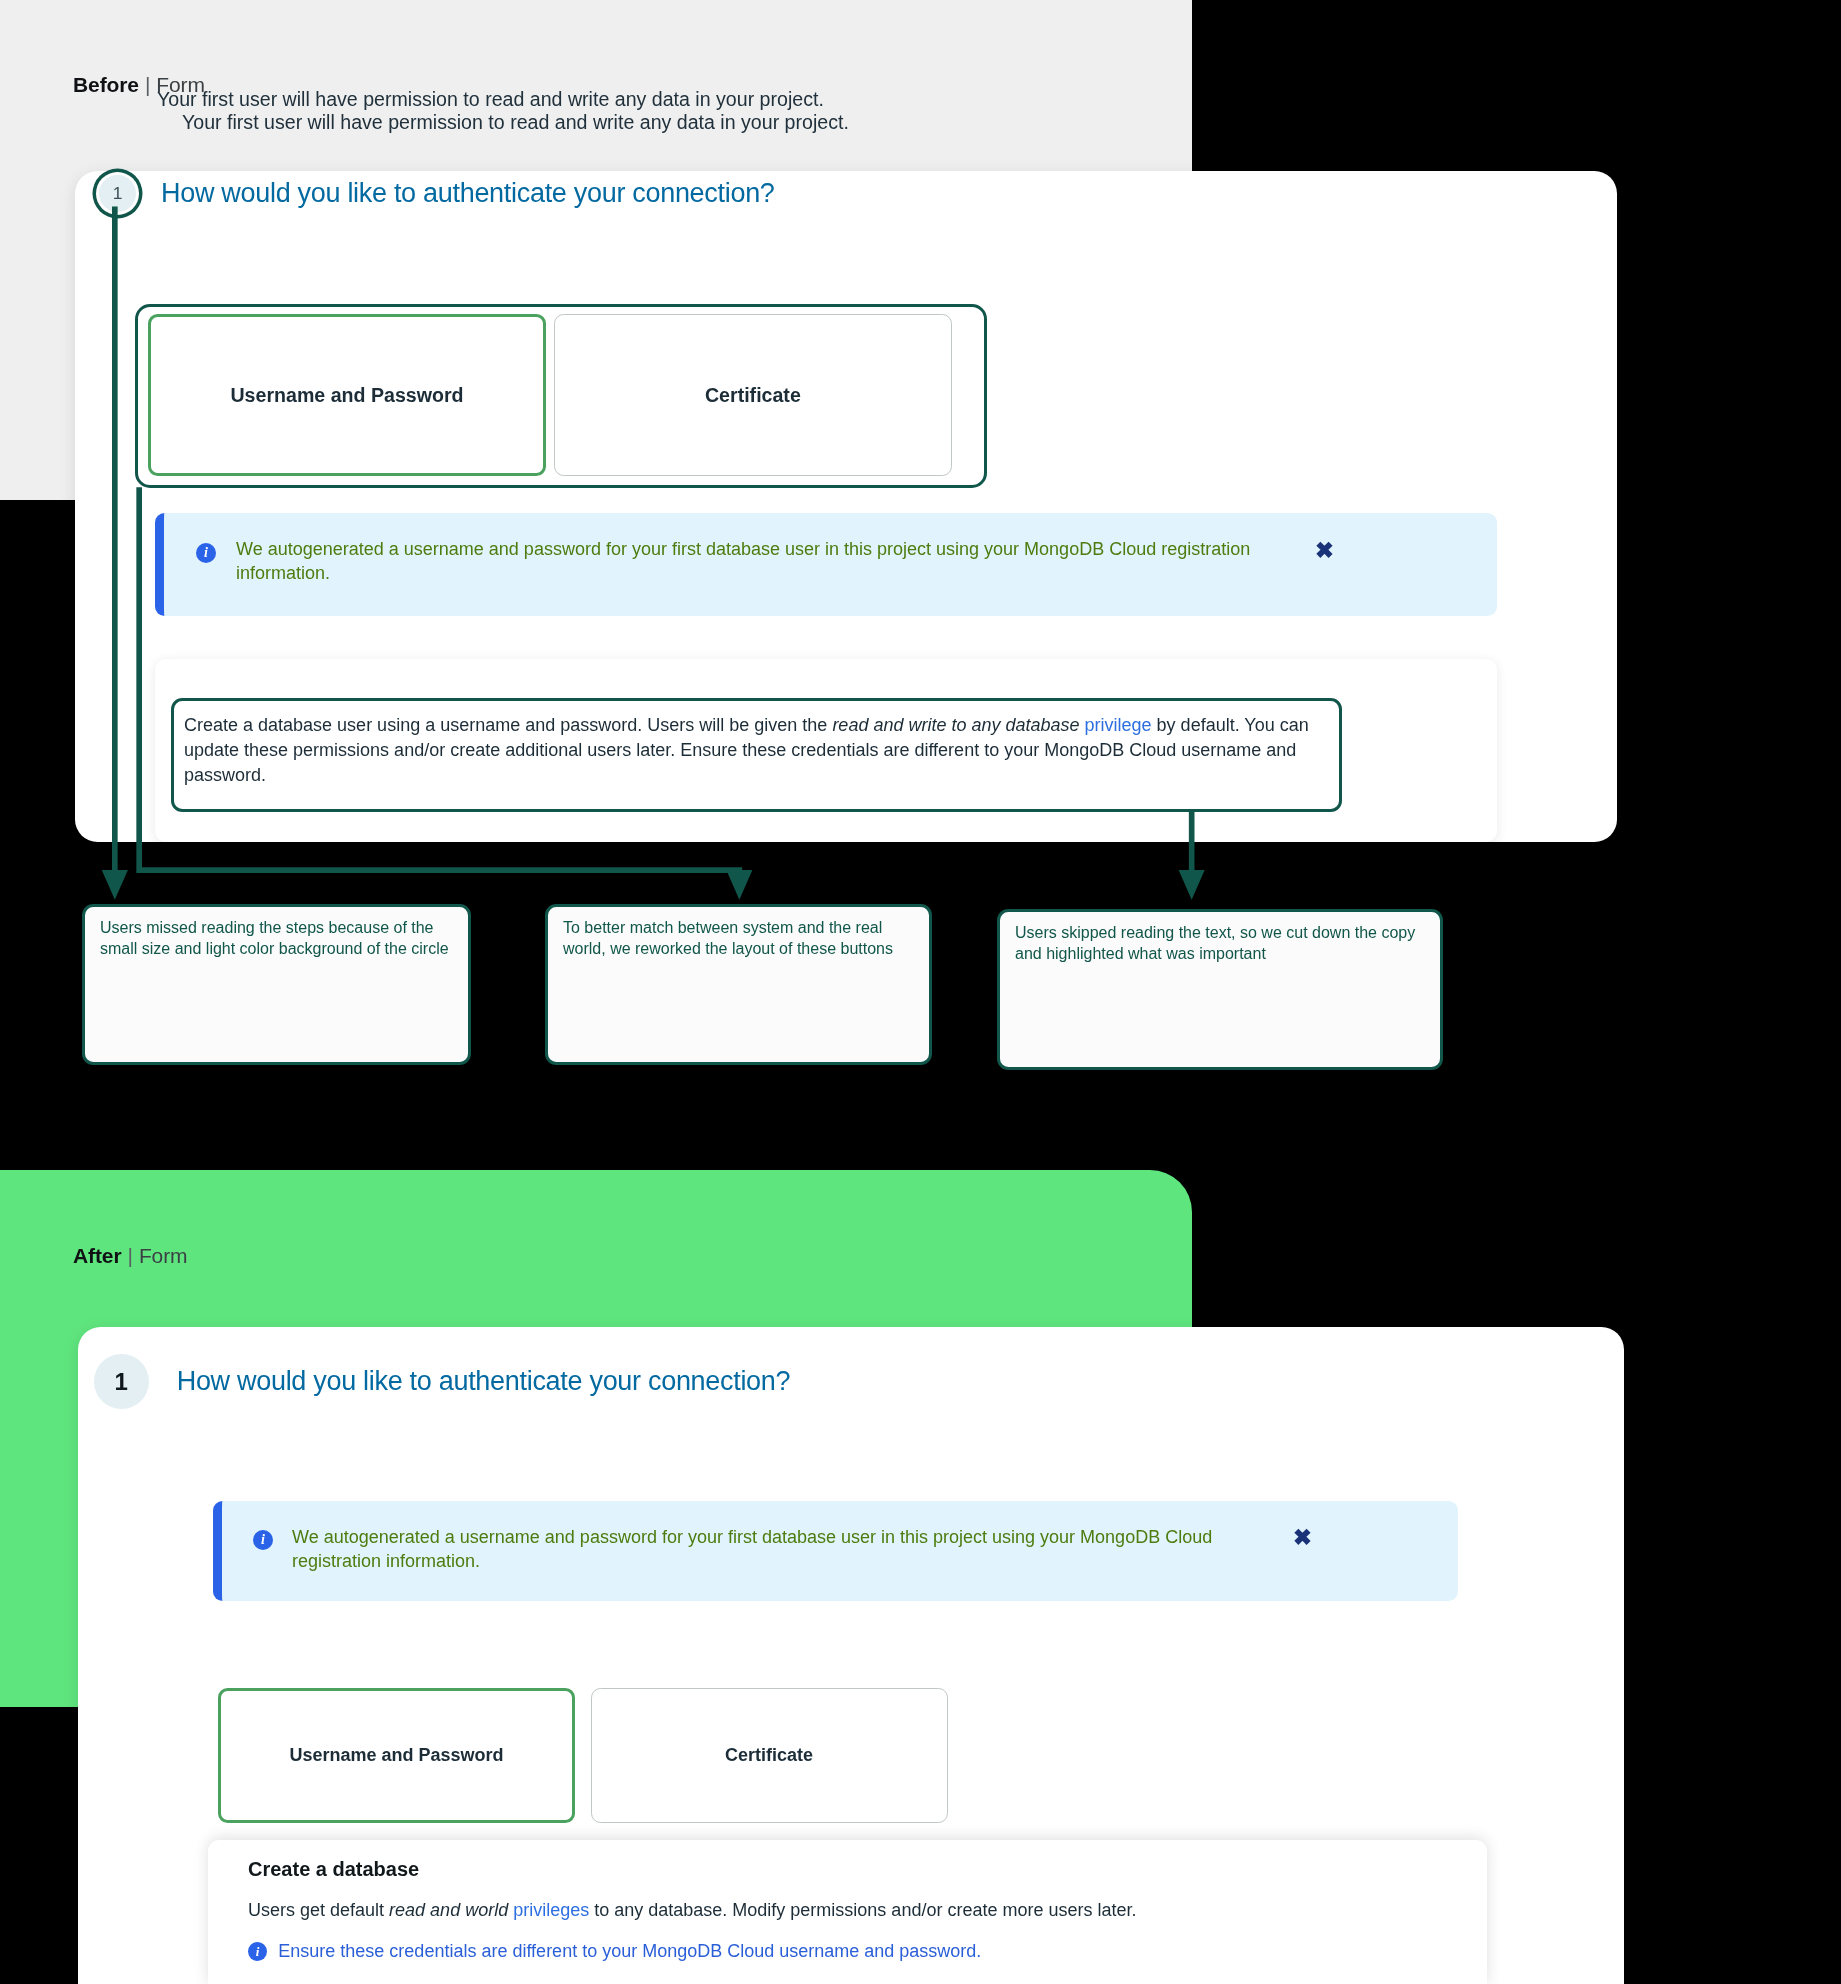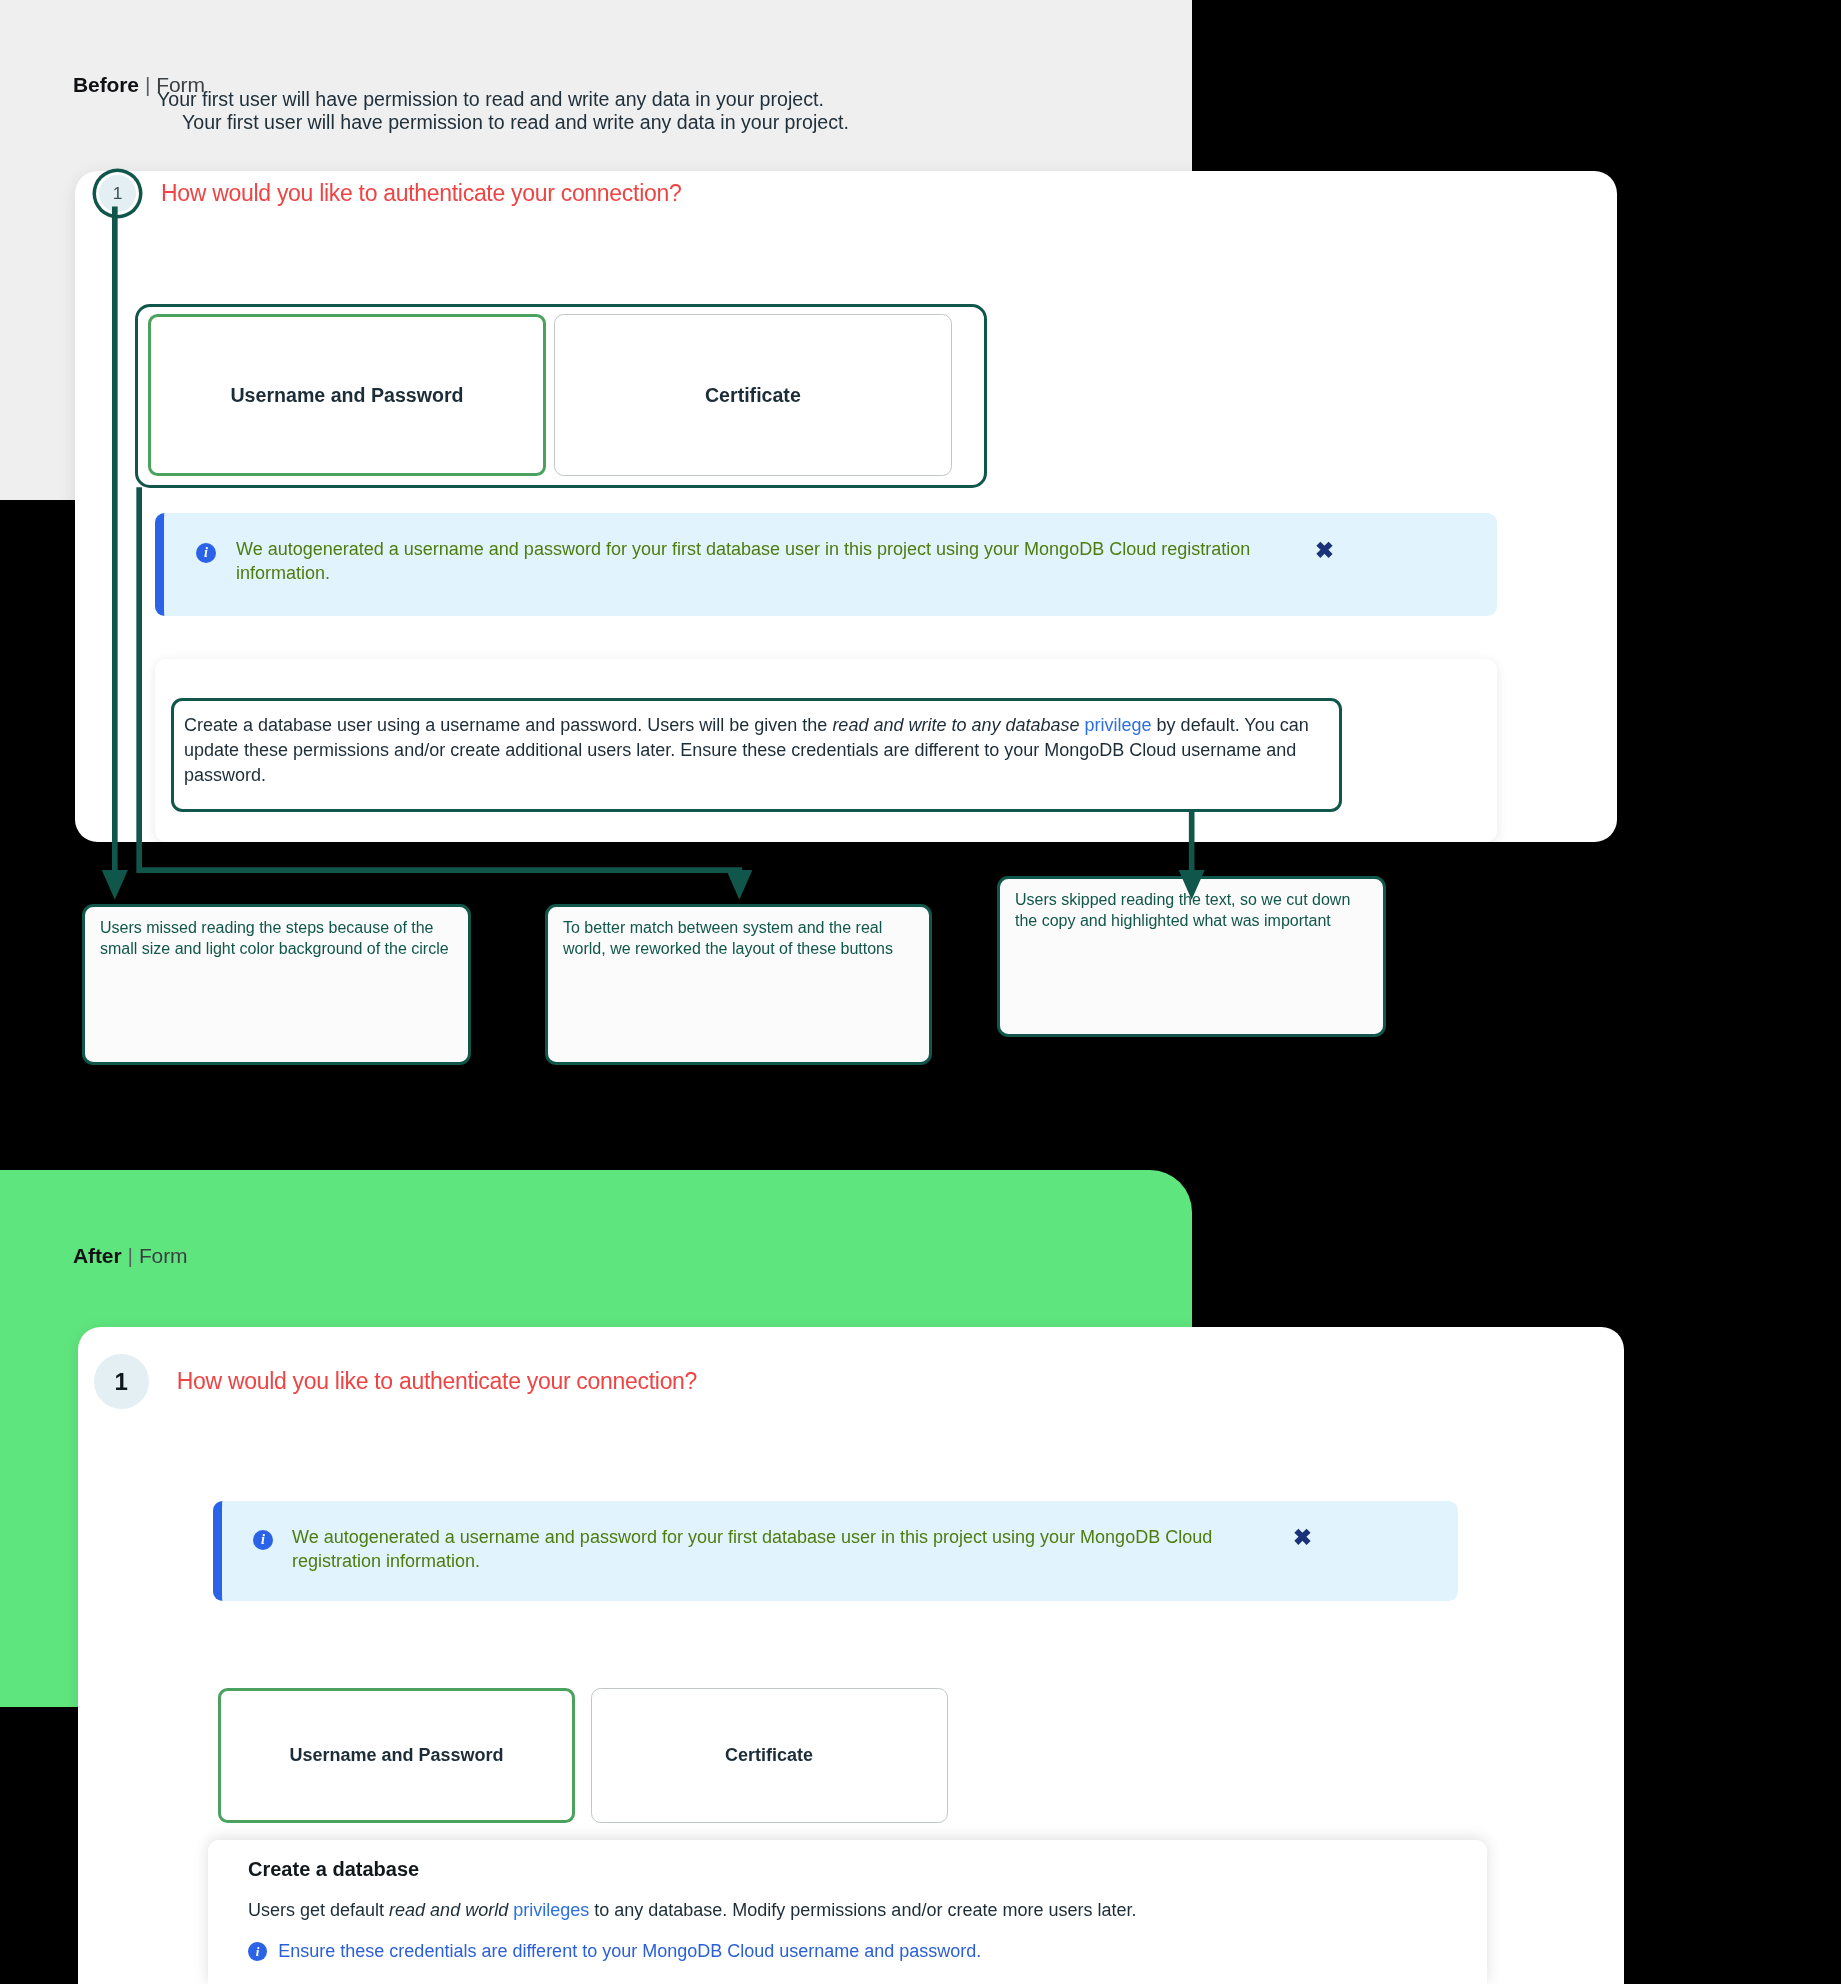--- a/index.html
+++ b/index.html
@@ -76,22 +76,22 @@
     box-shadow: 0 0 0 3px #FFFFFF, 0 0 0 6.5px #11564A;
   }
   .step-circle-after {
     width: 55px; height: 55px;
     background: #E3EFF3;
     color: #11181C;
     font-size: 24px;
     font-weight: 700;
   }
   .step-title {
-    font-size: 23px;
-    color: #ef4444;
+    font-size: 27px;
+    color: #0369a1;
     letter-spacing: -0.3px;
     white-space: nowrap;
     text-align: center;
   }
   .step-title-before { margin-left: 25px; font-weight: 400; }
   .step-title-after  { margin-left: 28px; font-weight: 400; }
 
   .subtitle {
     position: absolute;
     font-size: 19.6px;
@@ -241,21 +241,21 @@
     background: #FAFBFA;
     border: 3.5px solid #11564A;
     border-radius: 11.3px;
     color: #11564A;
     font-size: 16px;
     line-height: 1.28;
     padding: 11.3px 15px;
   }
   .co1 { left: 82px;  top: 904px; width: 389px; height: 161px; }
   .co2 { left: 545px; top: 904px; width: 387px; height: 161px; }
-  .co3 { left: 997px; top: 876px; width: 389px; height: 161px; }
+  .co3 { left: 997px; top: 909px; width: 446px; height: 161px; }
 
   
   .connectors {
     position: absolute;
     left: 0; top: 0;
     width: 1841px; height: 1985px;
     pointer-events: none;
   }
 </style>
 </head>

